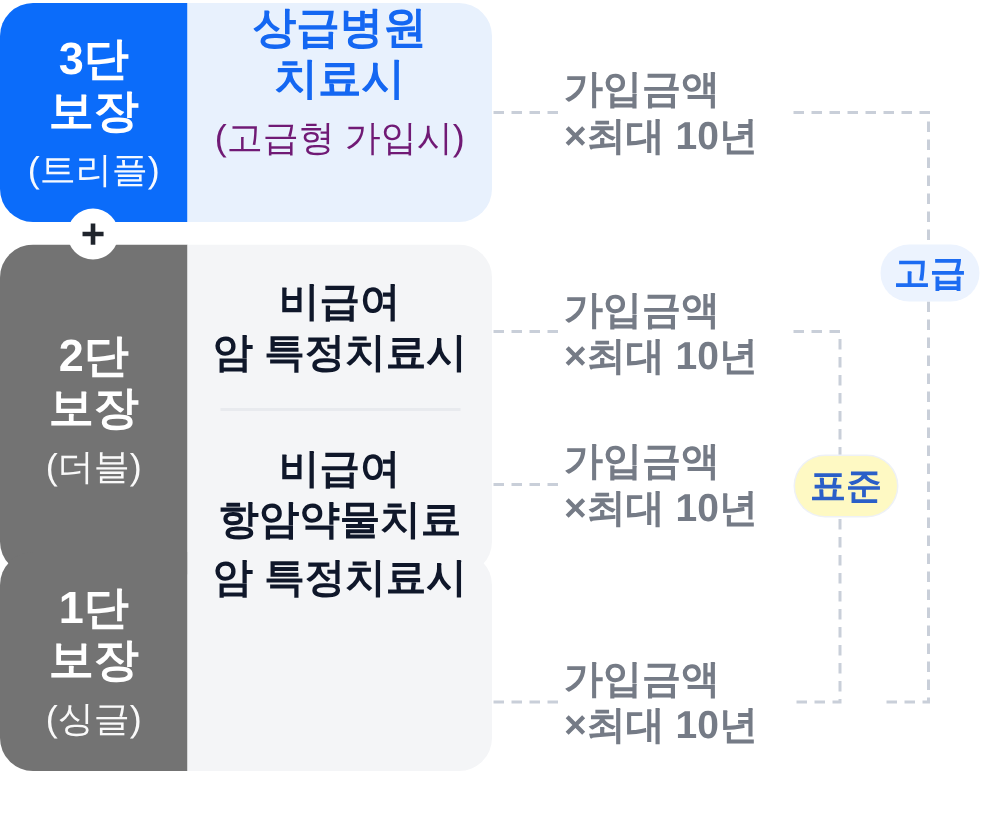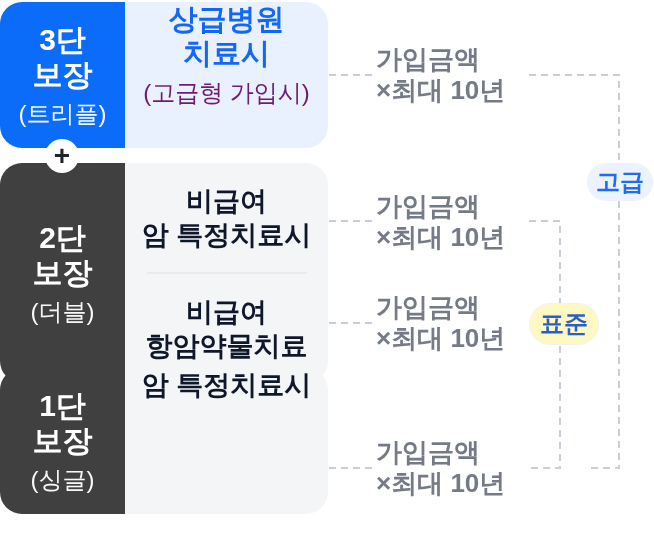--- a/index.html
+++ b/index.html
@@ -17,21 +17,21 @@
   .row{
     position:absolute;left:0;width:328px;
     display:flex;border-radius:22px;overflow:hidden;z-index:1;
   }
   .tier{
     width:125px;flex:0 0 125px;
     display:flex;flex-direction:column;align-items:center;justify-content:center;
     color:#ffffff;text-align:center;
   }
   .tier-bright{background:#0b6cfa;}
-  .tier-dark{background:#404040;}
+  .tier-dark{background:#737373;}
   .tier-main{font-size:30px;font-weight:700;line-height:35px;}
   .tier-sub{font-size:24px;font-weight:400;line-height:30px;margin-top:7px;color:rgba(255,255,255,0.96);}
 
   .panel{
     flex:1;display:flex;flex-direction:column;align-items:center;justify-content:flex-start;
     text-align:center;
   }
   .panel-blue{background:#e8f1fd;}
   .panel-gray{background:#f4f5f7;}
   .p1-main{font-size:29px;font-weight:700;line-height:34px;color:#1467f2;}

